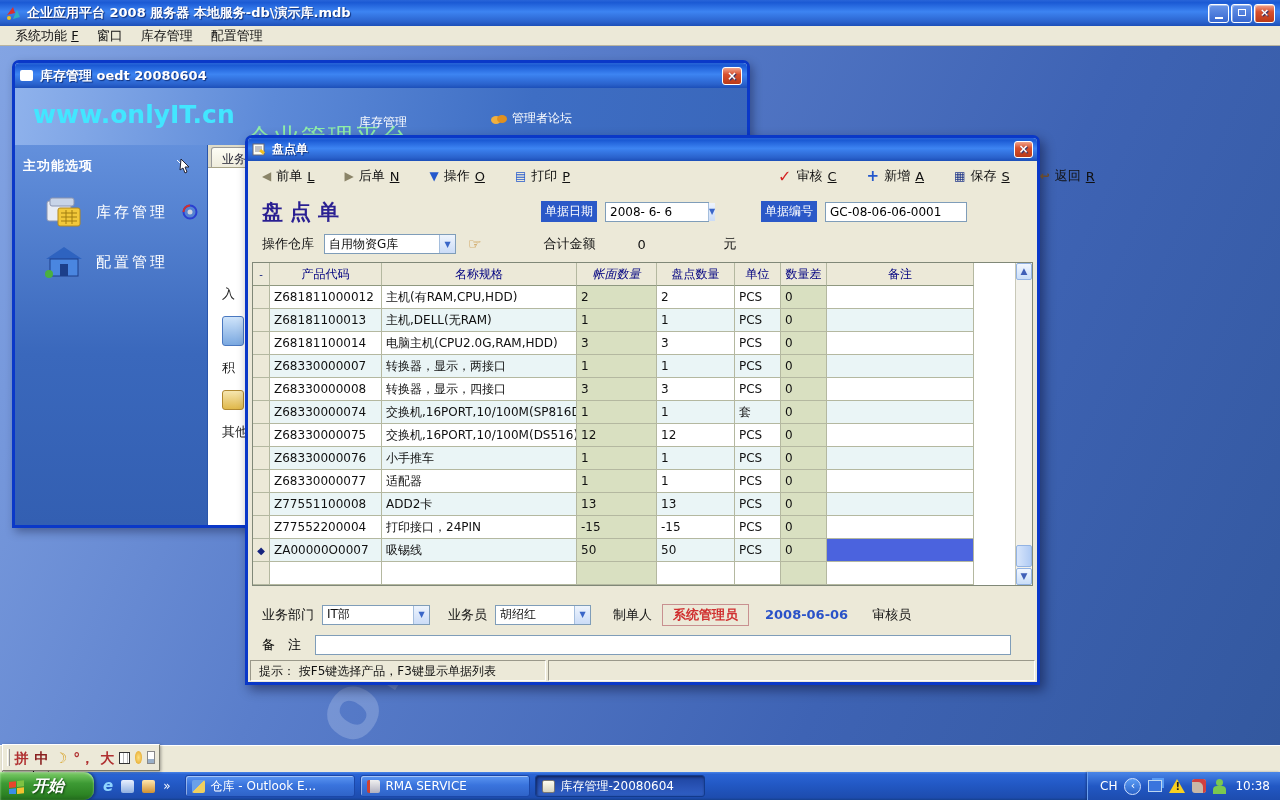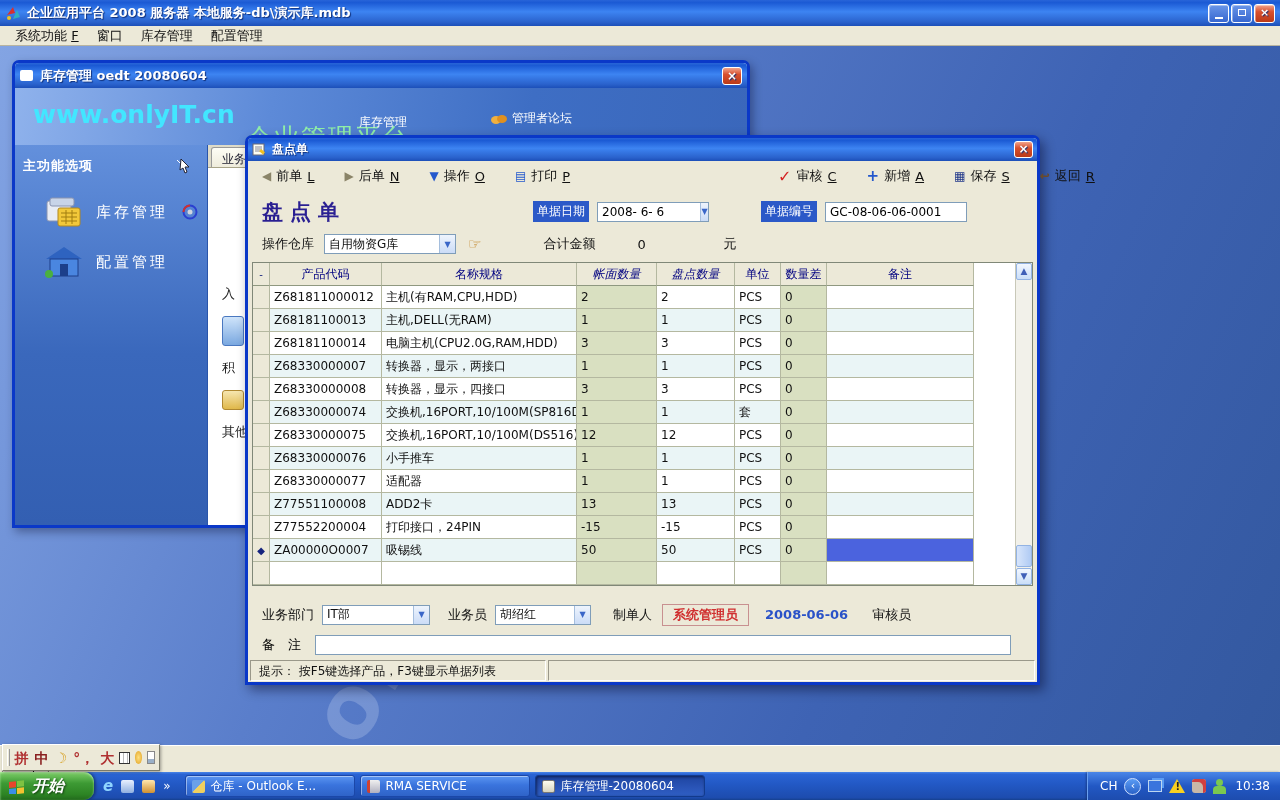--- a/index.html
+++ b/index.html
@@ -94,21 +94,21 @@
   .dlg-headrow { display:flex; align-items:center; padding:4px 14px 0 14px; height:36px; }
   .doc-title { font-size:21px; font-weight:bold; color:#2a1f92; letter-spacing:7px; }
   .chip { background:#2b59c8; color:#fff; font-size:12px; padding:2px 4px; white-space:nowrap; }
   .chip.date { margin-left:auto; }
   .chip.no { margin-left:52px; }
   .combo { display:inline-flex; align-items:center; border:1px solid #7f9db9; background:#fff; height:20px; }
   .combo .cval { font-size:12px; padding:0 4px; white-space:nowrap; }
   .combo .cbtn { width:16px; align-self:stretch; background:linear-gradient(#eef4fd,#cbdcf7);
     border-left:1px solid #a5bedd; color:#3a66c8; font-size:8px; display:flex;
     align-items:center; justify-content:center; }
-  .date-combo { margin-left:8px; width:112px; justify-content:space-between;gap:32px; }
+  .date-combo { margin-left:8px; width:104px; justify-content:space-between;gap:32px; }
   .no-input { margin-left:8px; margin-right:56px; width:142px; height:20px;
     border:1px solid #7f9db9; font-size:12px; padding:0 4px;
     font-family:"DejaVu Sans","Liberation Sans",sans-serif; }
   .dlg-formrow { display:flex; align-items:center; padding:6px 14px 2px 14px; height:30px; font-size:13px; color:#111; }
   .wh-combo { margin-left:10px; width:132px; justify-content:space-between; }
   .finger { color:#c08020; font-size:15px; margin-left:12px; }
   .total-label { margin-left:62px; }
   .total-value { margin-left:42px; width:70px; }
   .total-unit { margin-left:16px; }
 
@@ -357,21 +357,21 @@
         <span class="total-unit">元</span>
       </div>
 
       <div class="grid-wrap">
         <div class="grid">
             <div class="trow thead">
               <span class="tcell marker" style="width: 17px;">-</span>
               <span class="tcell " style="width: 112px;">产品代码</span>
               <span class="tcell " style="width: 195px;">名称规格</span>
               <span class="tcell " style="width: 80px; font-style: italic;">帐面数量</span>
-              <span class="tcell " style="width: 78px; font-style: italic;">盘点数量</span>
+              <span class="tcell " style="width: 78px;">盘点数量</span>
               <span class="tcell " style="width: 46px;">单位</span>
               <span class="tcell " style="width: 46px;">数量差</span>
               <span class="tcell " style="width: 147px;">备注</span>
             </div>
             <div class="trow">
               <span class="tcell marker" style="width: 17px;"></span>
               <span class="tcell plain" style="width: 112px;">Z681811000012</span>
               <span class="tcell plain" style="width: 195px;">主机(有RAM,CPU,HDD)</span>
               <span class="tcell qty" style="width: 80px;">2</span>
               <span class="tcell plain" style="width: 78px;">2</span>

